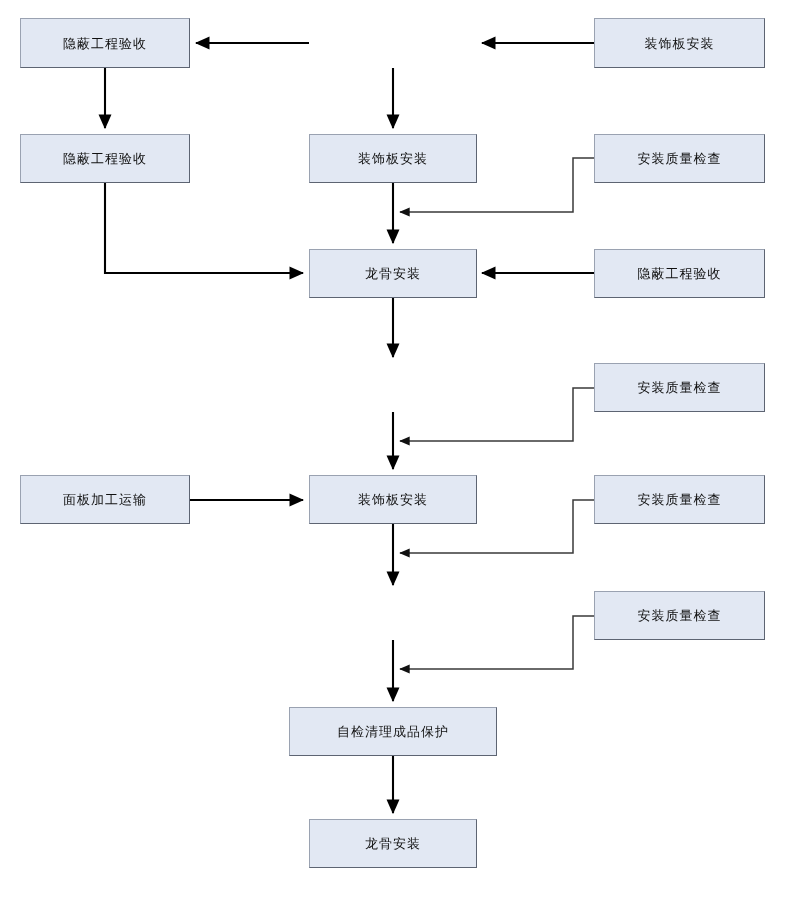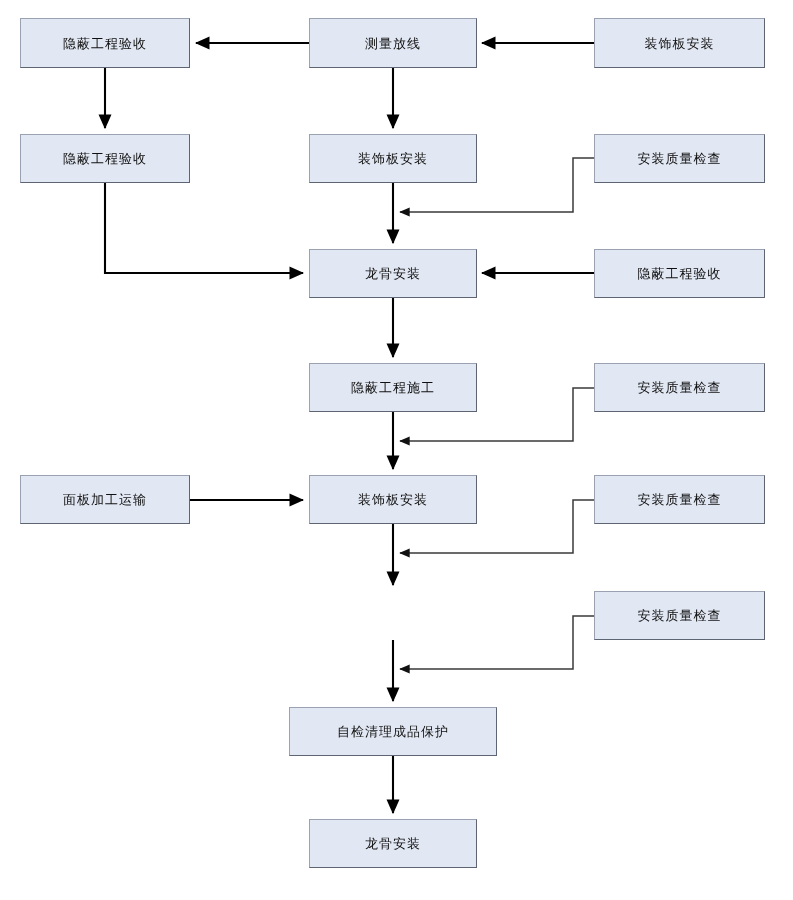--- a/index.html
+++ b/index.html
@@ -100,23 +100,20 @@
 
       <path d="M 594 500 L 573 500 L 573 553 L 400 553" marker-end="url(#arrow-soft)"></path>
 
       <path d="M 594 616 L 573 616 L 573 669 L 400 669" marker-end="url(#arrow-soft)"></path>
     </g>
   </svg>
 
   <div class="node" style="left:20px; top:18px; width:170px; height:50px;">
     <span class="node-label">隐蔽工程验收</span>
   </div>
-  <div class="node" style="left:309px; top:18px; width:168px; height:50px;">
-    <span class="node-label">测量放线</span>
-  </div>
   <div class="node" style="left:594px; top:18px; width:171px; height:50px;">
     <span class="node-label">装饰板安装</span>
   </div>
 
   <div class="node" style="left:20px; top:134px; width:170px; height:49px;">
     <span class="node-label">隐蔽工程验收</span>
   </div>
   <div class="node" style="left:309px; top:134px; width:168px; height:49px;">
     <span class="node-label">装饰板安装</span>
   </div>
@@ -124,23 +121,20 @@
     <span class="node-label">安装质量检查</span>
   </div>
 
   <div class="node" style="left:309px; top:249px; width:168px; height:49px;">
     <span class="node-label">龙骨安装</span>
   </div>
   <div class="node" style="left:594px; top:249px; width:171px; height:49px;">
     <span class="node-label">隐蔽工程验收</span>
   </div>
 
-  <div class="node" style="left:309px; top:363px; width:168px; height:49px;">
-    <span class="node-label">隐蔽工程施工</span>
-  </div>
   <div class="node" style="left:594px; top:363px; width:171px; height:49px;">
     <span class="node-label">安装质量检查</span>
   </div>
 
   <div class="node" style="left:309px; top:475px; width:168px; height:49px;">
     <span class="node-label">装饰板安装</span>
   </div>
   <div class="node" style="left:20px; top:475px; width:170px; height:49px;">
     <span class="node-label">面板加工运输</span>
   </div>

